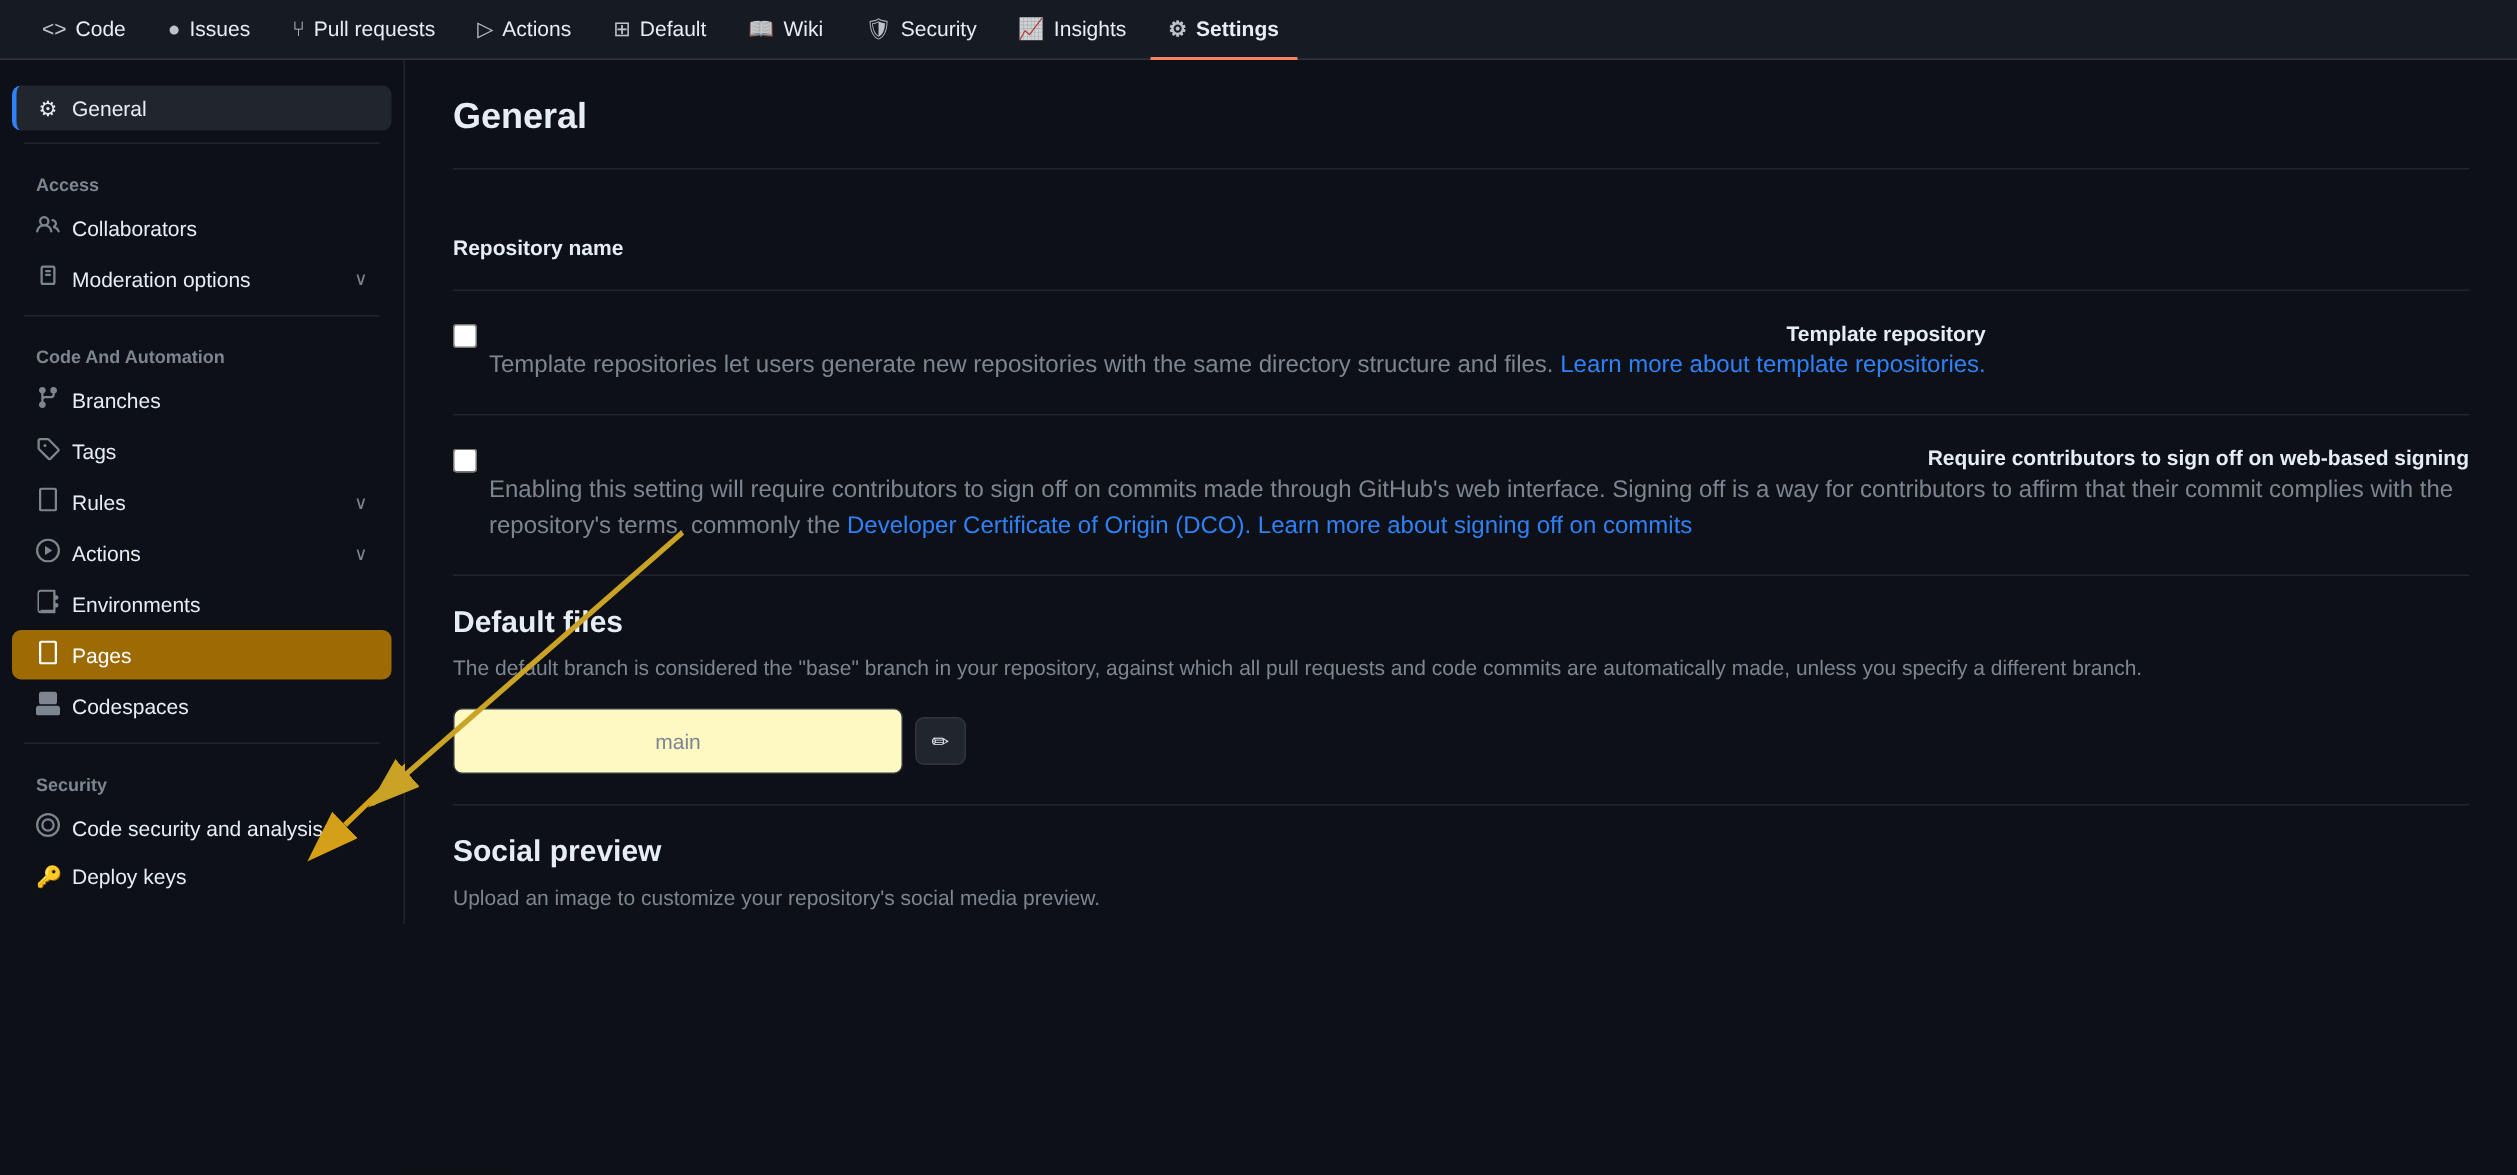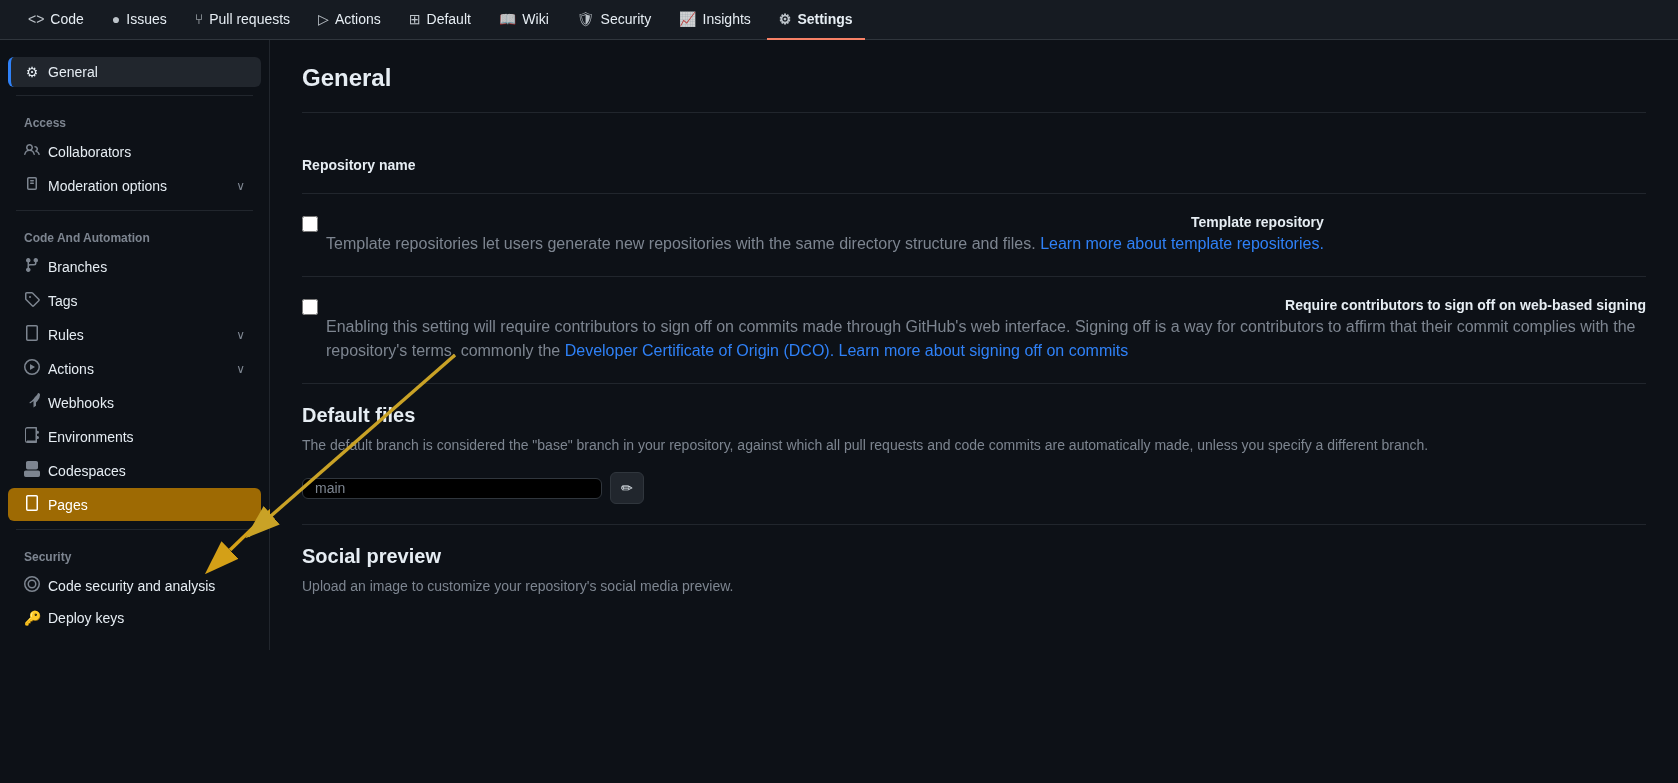--- a/index.html
+++ b/index.html
@@ -230,29 +230,30 @@
       line-height: 1.5;
     }
 
     .branch-row {
       display: flex;
       gap: 8px;
       align-items: center;
     }
 
     .branch-input {
-      background: #000000;
+      background: #fef9c3;
       border: 1px solid #30363d;
       border-radius: 6px;
       color: #7d8590;
       font-size: 14px;
       padding: 5px 12px;
-      height: 21px;
+      height: 44px;
       width: 300px;
       outline: none;
+      text-align: center;
     }
 
     .sidebar-wrapper {
       position: relative;
     }
 
     
     .overlay {
       position: absolute;
       top: 0;
@@ -369,48 +370,40 @@
           <svg width="16" height="16" viewBox="0 0 16 16" fill="#7d8590">
               <path d="M8 0a8 8 0 1 1 0 16A8 8 0 0 1 8 0zM1.5 8a6.5 6.5 0 1 0 13 0 6.5 6.5 0 0 0-13 0zm4.879-2.773 4.264 2.559a.25.25 0 0 1 0 .428l-4.264 2.559A.25.25 0 0 1 6 10.559V5.442a.25.25 0 0 1 .379-.215z"></path>
             </svg>
         </span>
         <span>Actions</span>
         <span class="chevron">∨</span>
       </div>
       <div class="sidebar-item">
         <span class="sidebar-item-icon">
           <svg width="16" height="16" viewBox="0 0 16 16" fill="#7d8590">
-              <path d="M14.064 0h.186C15.216 0 16 .784 16 1.75v.186a8.752 8.752 0 0 1-2.564 6.186l-.458.459c-.314.314-.641.616-.979.904v3.207l-2.5 1.875V8.07c-.323.277-.655.545-.996.8-.666.494-1.375.927-2.121 1.288-.28.133-.583.04-.76-.236-.218-.345-.105-.801.253-1.003l.012-.006c.666-.366 1.292-.79 1.866-1.263a15.138 15.138 0 0 0 3.2-3.716A7.252 7.252 0 0 0 14.064 0z"></path>
-            </svg>
-        </span>
-        <span>Webhooks</span>
-      </div>
-      <div class="sidebar-item">
-        <span class="sidebar-item-icon">
-          <svg width="16" height="16" viewBox="0 0 16 16" fill="#7d8590">
               <path d="M1 2.5A2.5 2.5 0 0 1 3.5 0h8.75a.75.75 0 0 1 .75.75v3h.5a1.5 1.5 0 0 1 0 3h-.5V9h.5a1.5 1.5 0 0 1 0 3h-.5v3.25a.75.75 0 0 1-.75.75H3.5A2.5 2.5 0 0 1 1 13.5zm2 11h8.5V1.5h-8.5A1 1 0 0 0 2 2.5v11a1 1 0 0 0 1 1z"></path>
             </svg>
         </span>
         <span>Environments</span>
-      </div>
-      <div class="sidebar-item">
-        <span class="sidebar-item-icon">
-          <svg width="16" height="16" viewBox="0 0 16 16" fill="#7d8590">
-              <path d="M0 11.25c0-.966.784-1.75 1.75-1.75h12.5c.966 0 1.75.784 1.75 1.75v3A1.75 1.75 0 0 1 14.25 16H1.75A1.75 1.75 0 0 1 0 14.25zm2-9.5C2 .784 2.784 0 3.75 0h8.5C13.216 0 14 .784 14 1.75v5a1.75 1.75 0 0 1-1.75 1.75h-8.5A1.75 1.75 0 0 1 2 6.75z"></path>
-            </svg>
-        </span>
-        <span>Codespaces</span>
       </div>
       <div class="sidebar-item highlighted">
         <span class="sidebar-item-icon">
           <svg width="16" height="16" viewBox="0 0 16 16" fill="white">
               <path d="M2 1.75C2 .784 2.784 0 3.75 0h8.5C13.216 0 14 .784 14 1.75v12.5A1.75 1.75 0 0 1 12.25 16h-8.5A1.75 1.75 0 0 1 2 14.25zm1.75-.25a.25.25 0 0 0-.25.25v12.5c0 .138.112.25.25.25h8.5a.25.25 0 0 0 .25-.25V1.75a.25.25 0 0 0-.25-.25z"></path>
             </svg>
         </span>
         <span>Pages</span>
+      </div>
+      <div class="sidebar-item">
+        <span class="sidebar-item-icon">
+          <svg width="16" height="16" viewBox="0 0 16 16" fill="#7d8590">
+              <path d="M0 11.25c0-.966.784-1.75 1.75-1.75h12.5c.966 0 1.75.784 1.75 1.75v3A1.75 1.75 0 0 1 14.25 16H1.75A1.75 1.75 0 0 1 0 14.25zm2-9.5C2 .784 2.784 0 3.75 0h8.5C13.216 0 14 .784 14 1.75v5a1.75 1.75 0 0 1-1.75 1.75h-8.5A1.75 1.75 0 0 1 2 6.75z"></path>
+            </svg>
+        </span>
+        <span>Codespaces</span>
       </div>
 
       <hr class="sidebar-divider">
 
       <div class="sidebar-section-label">Security</div>
       <div class="sidebar-item">
         <span class="sidebar-item-icon">
           <svg width="16" height="16" viewBox="0 0 16 16" fill="#7d8590">
               <path d="M8 0a8 8 0 1 1 0 16A8 8 0 0 1 8 0zm0 1.5a6.5 6.5 0 1 0 0 13 6.5 6.5 0 0 0 0-13zm0 2a4.5 4.5 0 1 1 0 9 4.5 4.5 0 0 1 0-9zm0 1.5a3 3 0 1 0 0 6 3 3 0 0 0 0-6z"></path>
             </svg>

